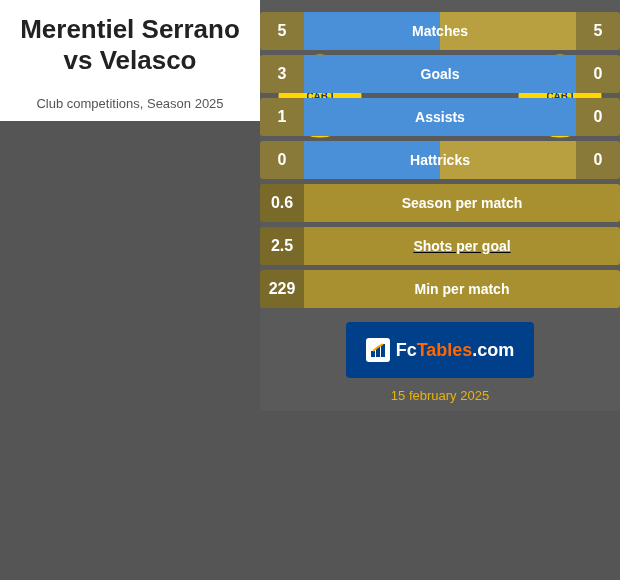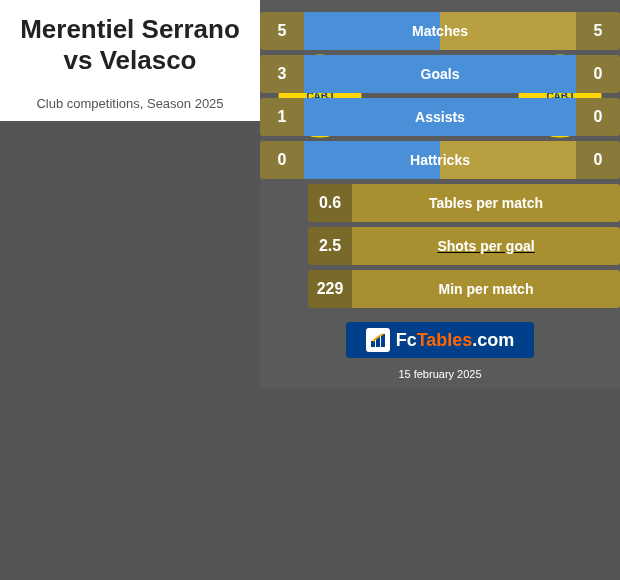--- a/index.html
+++ b/index.html
@@ -154,31 +154,30 @@
       flex-shrink: 0;
     }
 
     
     .stat-row-single .stat-bar-container {
       border-radius: 0 3px 3px 0;
     }
 
     .stat-row-single .stat-left-value {
       background: #7a6a2a;
-      margin-left: 48px;
     }
 
     .stat-row-single .stat-bar-container {
       background: #a89030;
     }
 
     .fctables-banner {
       margin-top: 10px;
       background: #003f8a;
-      padding: 6px 20px;
+      padding: 16px 20px;
       border-radius: 4px;
       display: flex;
       align-items: center;
       gap: 6px;
     }
 
     .fctables-logo-icon {
       width: 24px;
       height: 24px;
       background: #fff;
@@ -195,22 +194,22 @@
       font-size: 18px;
       font-weight: bold;
       color: #fff;
     }
 
     .fctables-text span {
       color: #ff6600;
     }
 
     .date-footer {
-      color: #ffffff;
-      font-size: 11px;
+      color: #eab308;
+      font-size: 13px;
       margin-top: 10px;
     }
 
     .cabj-logo-svg {
       width: 84px;
       height: 84px;
     }
   </style>
 </head>
 <body>
@@ -288,21 +287,21 @@
         <div class="stat-left-value">0</div>
         <div class="stat-bar-container">
           <div class="stat-fill-left" style="width:50%;"></div>
           <span class="stat-label">Hattricks</span>
         </div>
         <div class="stat-right-value">0</div>
       </div>
           <div class="stat-row stat-row-single">
         <div class="stat-left-value" style="background:#7a6a2a;border-radius:3px 0 0 3px;">0.6</div>
         <div class="stat-bar-container" style="background:#a89030;border-radius:0 3px 3px 0;">
-          <span class="stat-label">Tables per match</span>
+          <span class="stat-label">Season per match</span>
         </div>
       </div>
           <div class="stat-row stat-row-single">
         <div class="stat-left-value" style="background:#7a6a2a;border-radius:3px 0 0 3px;">2.5</div>
         <div class="stat-bar-container" style="background:#a89030;border-radius:0 3px 3px 0;text-decoration:underline;">
           <span class="stat-label">Shots per goal</span>
         </div>
       </div>
           <div class="stat-row stat-row-single">
         <div class="stat-left-value" style="background:#7a6a2a;border-radius:3px 0 0 3px;">229</div>

